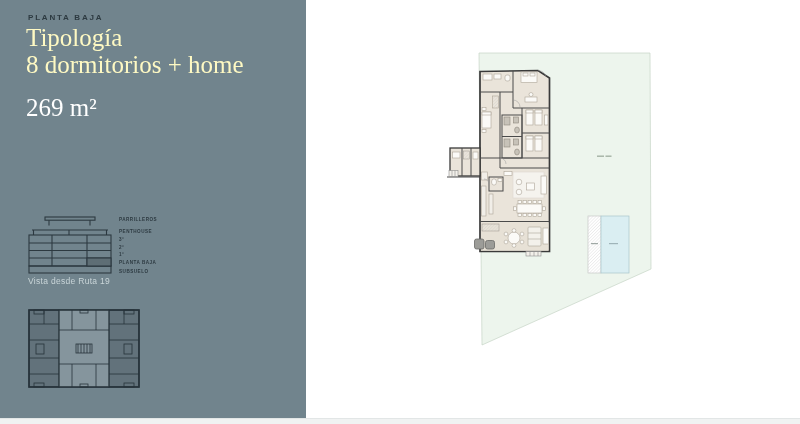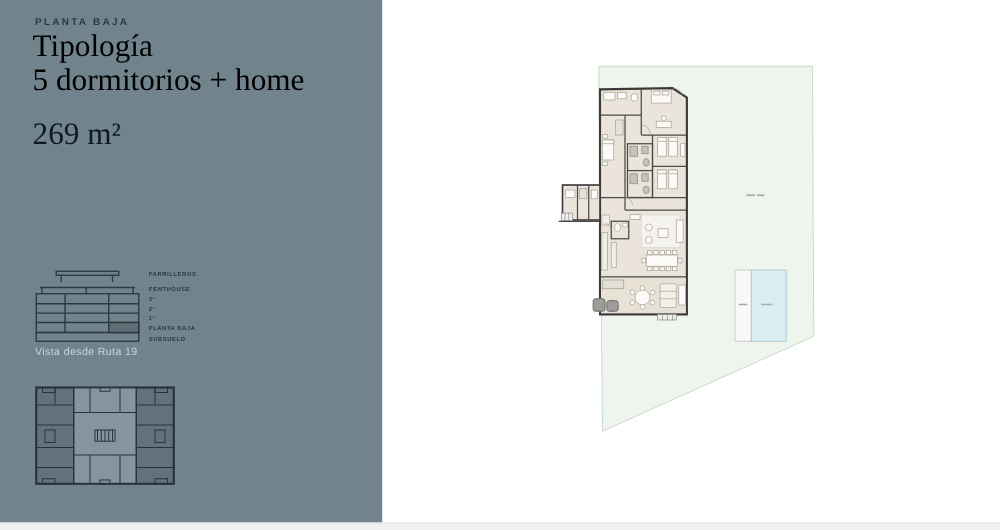--- a/index.html
+++ b/index.html
@@ -13,26 +13,26 @@
     position:absolute;left:0;top:0;width:306px;height:424px;
     background:#71848D;
   }
   .eyebrow{
     position:absolute;left:28px;top:13px;
     font-size:8px;font-weight:700;letter-spacing:1.8px;color:#2D3A41;
   }
   .title{
     position:absolute;left:26px;top:24px;
     font-family:"Liberation Serif",serif;font-weight:400;
-    font-size:25px;line-height:27px;color:#000000;
+    font-size:25px;line-height:27px;color:#fef9c3;
   }
   .total-area{
     position:absolute;left:26px;top:94px;
     font-family:"Liberation Serif",serif;font-weight:400;
-    font-size:25px;color:#0f172a;
+    font-size:25px;color:#ffffff;
   }
   .details{
     position:absolute;left:28px;top:125px;
     font-size:9.5px;line-height:11px;color:#39464E;
   }
   .details .row{white-space:nowrap;}
   .details .val{color:#F2F5F4;font-weight:700;margin-left:3px;}
   .elev-svg{position:absolute;left:20px;top:212px;}
   .elev-label{
     font-family:"Liberation Sans",sans-serif;
@@ -55,21 +55,21 @@
 </style>
 </head>
 <body>
 
 <aside class="sidebar">
 
   <div class="eyebrow">PLANTA BAJA</div>
 
   <div class="title">
     <div>Tipología</div>
-    <div>5 dormitorios + home</div>
+    <div>8 dormitorios + home</div>
   </div>
 
   <div class="total-area">269 m²</div>
 
 
   <svg class="elev-svg" width="170" height="68" viewBox="0 0 170 68">
     <g stroke="#2C3940" fill="none" stroke-width="1.1">
 
       <rect x="25" y="5" width="50" height="3.2"></rect>
       <line x1="29" y1="8.2" x2="29" y2="13.5"></line>

